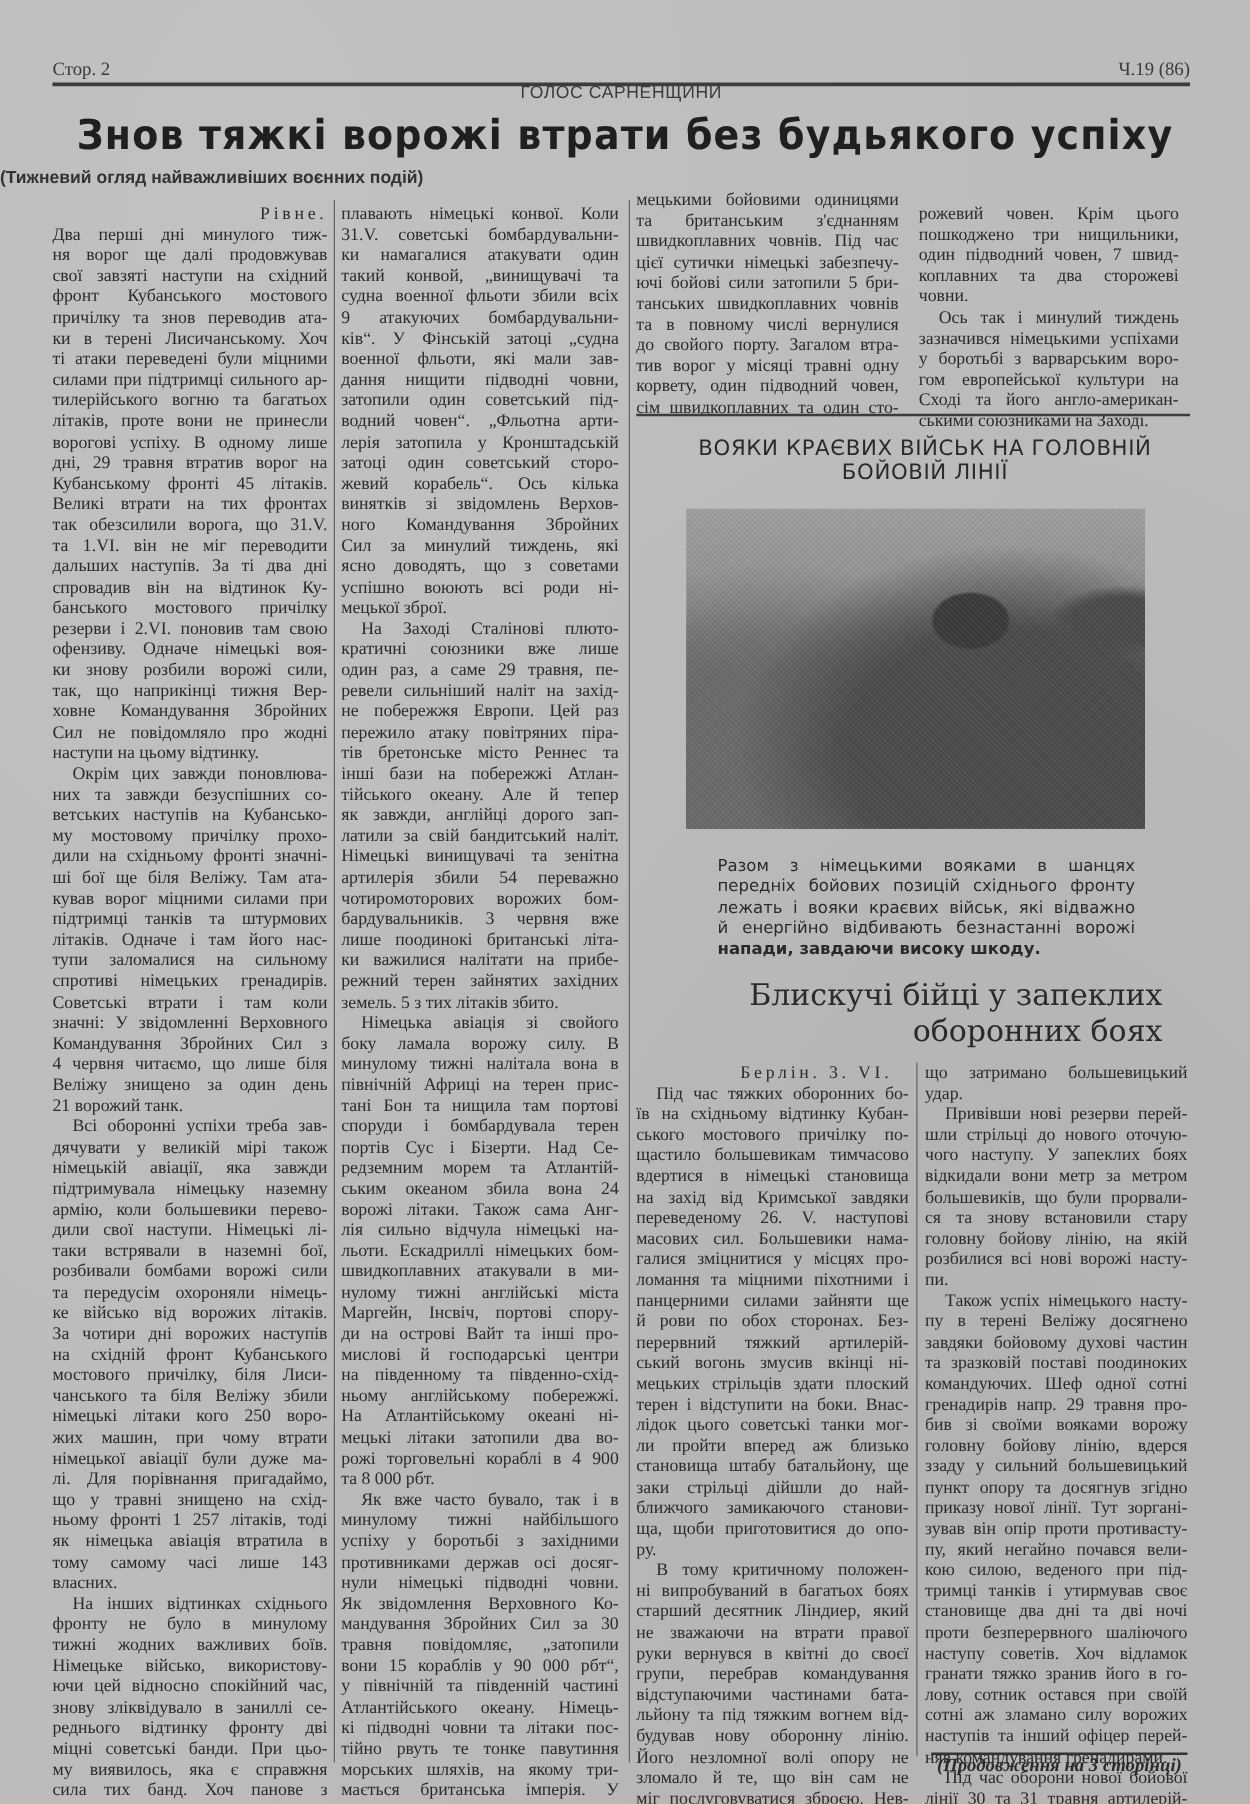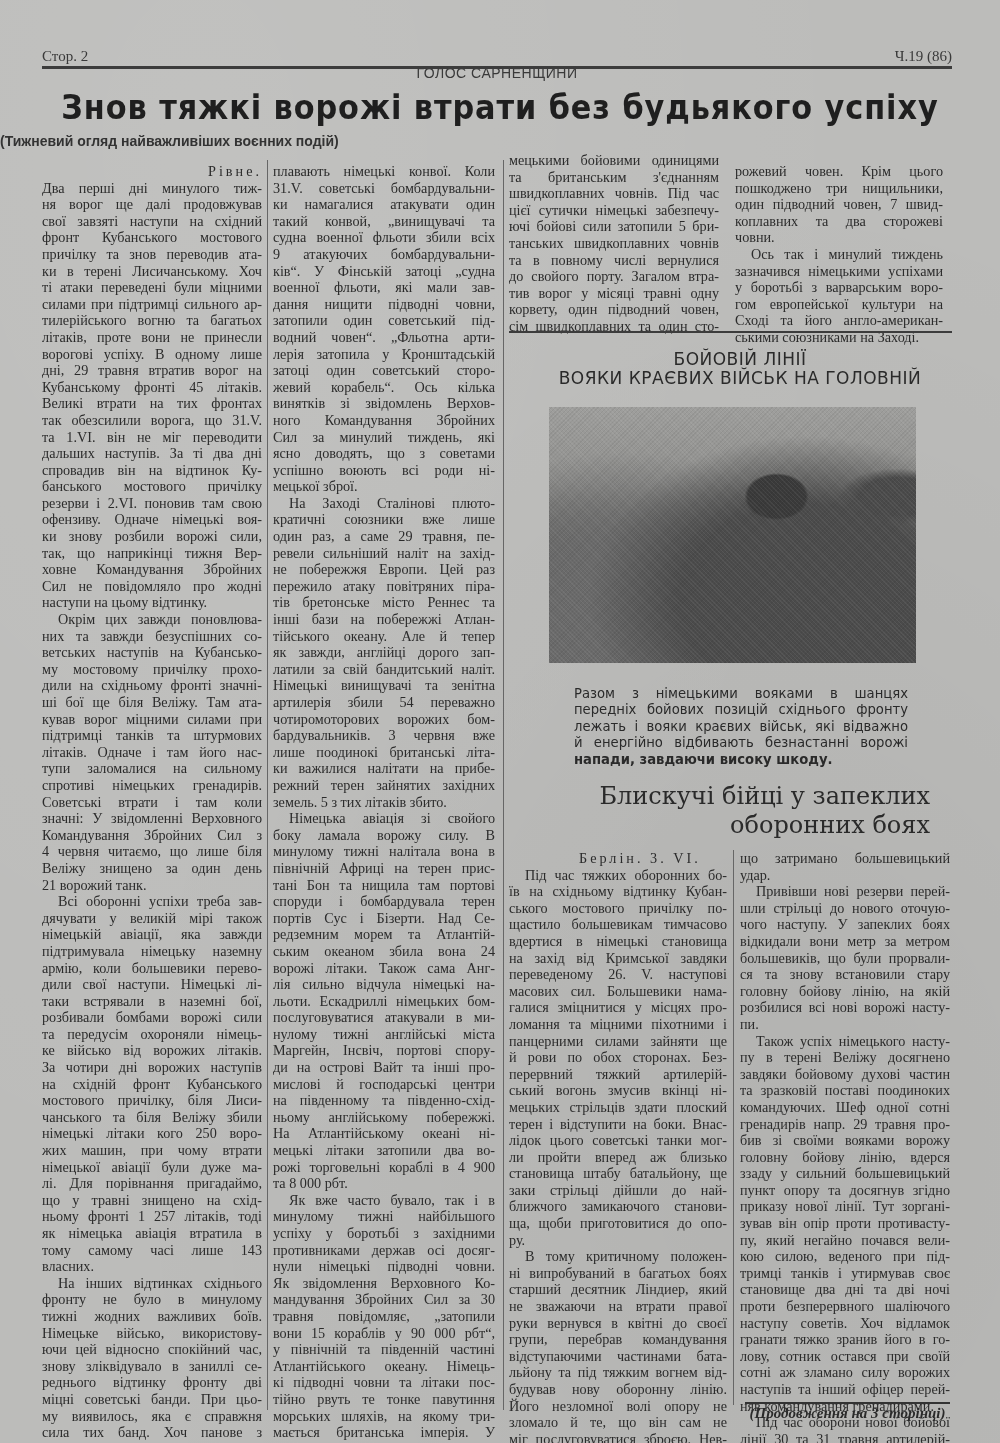--- a/index.html
+++ b/index.html
@@ -182,21 +182,21 @@
       <span class="ln">минулому тижні налітала вона в</span>
       <span class="ln">північній Африці на терен прис-</span>
       <span class="ln">тані Бон та нищила там портові</span>
       <span class="ln">споруди і бомбардувала терен</span>
       <span class="ln">портів Сус і Бізерти. Над Се-</span>
       <span class="ln">редземним морем та Атлантій-</span>
       <span class="ln">ським океаном збила вона 24</span>
       <span class="ln">ворожі літаки. Також сама Анг-</span>
       <span class="ln">лія сильно відчула німецькі на-</span>
       <span class="ln">льоти. Ескадриллі німецьких бом-</span>
-      <span class="ln">послуговуватися атакували в ми-</span>
+      <span class="ln">швидкоплавних атакували в ми-</span>
       <span class="ln">нулому тижні англійські міста</span>
       <span class="ln">Маргейн, Інсвіч, портові спору-</span>
       <span class="ln">ди на острові Вайт та інші про-</span>
       <span class="ln">мислові й господарські центри</span>
       <span class="ln">на південному та південно-схід-</span>
       <span class="ln">ньому англійському побережжі.</span>
       <span class="ln">На Атлантійському океані ні-</span>
       <span class="ln">мецькі літаки затопили два во-</span>
       <span class="ln">рожі торговельні кораблі в 4 900</span>
       <span class="ln last">та 8 000 рбт.</span>
@@ -245,42 +245,42 @@
       <span class="ln">зазначився німецькими успіхами</span>
       <span class="ln">у боротьбі з варварським воро-</span>
       <span class="ln">гом европейської культури на</span>
       <span class="ln">Сході та його англо-американ-</span>
       <span class="ln last">ськими союзниками на Заході.</span>
     </div>
 </div>
 <div class="rule" style="top:331px;left:509px;right:48px;height:2px;"></div>
 
 <div class="boxhead">
+  <div>ВОЯКИ КРАЄВИХ ВІЙСЬК НА ГОЛОВНІЙ</div>
   <div>БОЙОВІЙ ЛІНІЇ</div>
-  <div>ВОЯКИ КРАЄВИХ ВІЙСЬК НА ГОЛОВНІЙ</div>
 </div>
 <div class="photo">
     <div class="grain"></div>
   </div>
 <div class="caption">
   <div class="lines">
       <span class="ln">Разом з німецькими вояками в шанцях</span>
       <span class="ln">передніх бойових позицій східнього фронту</span>
       <span class="ln">лежать і вояки краєвих військ, які відважно</span>
       <span class="ln">й енергійно відбивають безнастанні ворожі</span>
       <span class="ln last">напади, завдаючи високу шкоду.</span>
     </div>
 </div>
 
 <div class="h2">
   <div>Блискучі бійці у запеклих</div>
   <div>оборонних боях</div>
 </div>
 <div class="col" style="left:509px;top:850px;width:218px;">
-  <span class="dateline" style="text-align:left;padding-left:70px;">Берлін. 3. VI.</span>
+  <span class="dateline" style="text-align:center;padding-left:70px;">Берлін. 3. VI.</span>
   <div class="lines">
       <span class="ln ind">Під час тяжких оборонних бо-</span>
       <span class="ln">їв на східньому відтинку Кубан-</span>
       <span class="ln">ського мостового причілку по-</span>
       <span class="ln">щастило большевикам тимчасово</span>
       <span class="ln">вдертися в німецькі становища</span>
       <span class="ln">на захід від Кримської завдяки</span>
       <span class="ln">переведеному 26. V. наступові</span>
       <span class="ln">масових сил. Большевики нама-</span>
       <span class="ln">галися зміцнитися у місцях про-</span>

